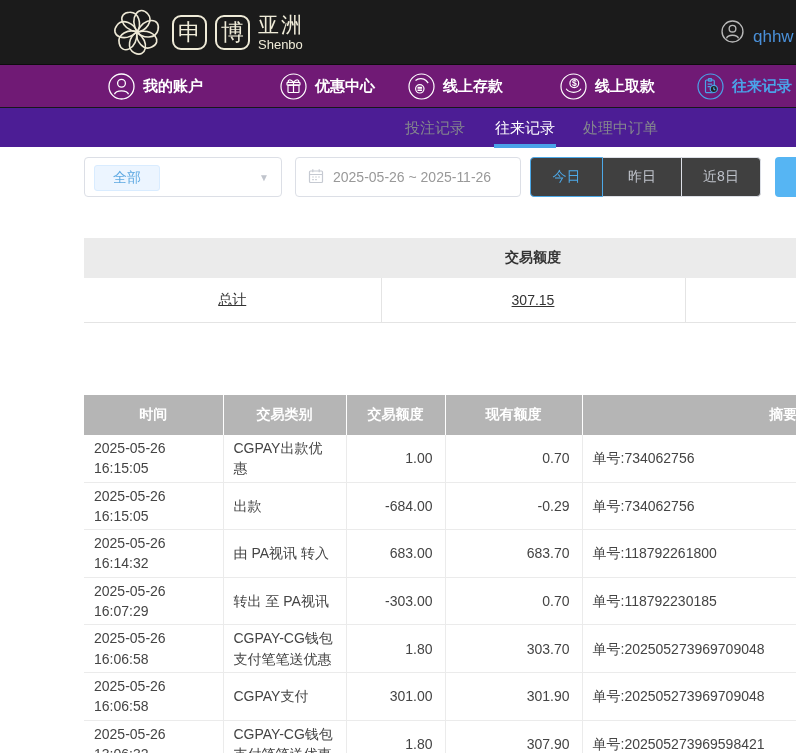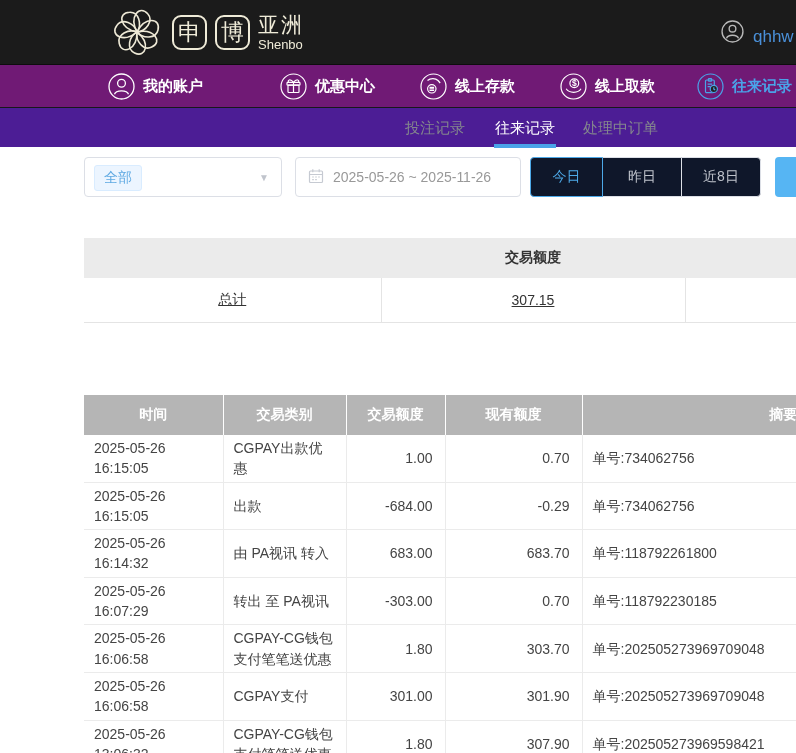--- a/index.html
+++ b/index.html
@@ -34,29 +34,29 @@
   
   .subnav { position:absolute; top:107px; left:0; width:796px; height:40px; background:#4c1d95; border-top:1px solid #18181a; }
   .tab { position:absolute; top:0; height:40px; display:flex; align-items:center; color:#84878d; font-size:15px; cursor:pointer; }
   .tab.active { color:#ffffff; }
   .tab.active::after { content:""; position:absolute; left:-1px; right:-1px; bottom:0; height:4px; background:#4aa3e8; }
 
   
   .select-box { position:absolute; left:84px; top:157px; width:198px; height:40px;
     border:1px solid #dcdfe6; border-radius:4px; background:#fff; cursor:pointer; }
   .chip { position:absolute; left:9px; top:7px; height:26px; display:flex; align-items:center;
-    padding:0 9px; background:#ecf5ff; border:1px solid #d9ecff; border-radius:3px;
+    padding:0 18px; background:#ecf5ff; border:1px solid #d9ecff; border-radius:3px;
     color:#5ea9e2; font-size:14px; }
   .caret { position:absolute; right:12px; top:15px; color:#c0c4cc; font-size:10px; line-height:1; }
   .date-box { position:absolute; left:295px; top:157px; width:226px; height:40px;
     border:1px solid #dcdfe6; border-radius:4px; background:#fff;
     display:flex; align-items:center; gap:9px; padding-left:12px;
     color:#999999; font-size:14px; cursor:pointer; }
   .btn-group { position:absolute; left:530px; top:157px; display:flex; }
-  .qbtn { height:40px; border:1px solid #dcdfe6; background:#0f172a; color:#bfc3cb;
+  .qbtn { height:40px; border:1px solid #dcdfe6; background:#404040; color:#bfc3cb;
     font-size:14px; display:flex; align-items:center; justify-content:center; cursor:pointer; }
   .qbtn.b1 { width:73px; border-radius:4px 0 0 4px; }
   .qbtn.b2 { width:80px; margin-left:-1px; }
   .qbtn.b3 { width:80px; margin-left:-1px; border-radius:0 4px 4px 0; }
   .qbtn.active { border-color:#4da9e8; color:#4da9e8; z-index:1; }
   .search-btn { position:absolute; left:775px; top:157px; width:54px; height:40px;
     background:#56b5f3; border:none; border-radius:4px; cursor:pointer; }
 
   
   .summary { position:absolute; left:84px; top:238px; width:900px;
@@ -142,21 +142,21 @@
         <circle cx="13.5" cy="13.5" r="12.5"></circle>
         <rect x="8" y="12.2" width="11" height="7.3" rx="0.8"></rect>
         <rect x="7" y="9.4" width="13" height="2.8" rx="0.8"></rect>
         <path d="M13.5 19.5 V9.4"></path>
         <path d="M13.5 9.4 C10.5 5.4, 6.8 7, 8.8 9.4"></path>
         <path d="M13.5 9.4 C16.5 5.4, 20.2 7, 18.2 9.4"></path>
       </svg>
     </span>
     <span>优惠中心</span>
   </div>
-  <div class="nav-item" style="left:420px">
+  <div class="nav-item" style="left:408px">
     <span>
       <svg width="27" height="27" viewBox="0 0 27 27" fill="none" stroke="#fff" stroke-width="1.2">
         <circle cx="13.5" cy="13.5" r="12.5"></circle>
         <path d="M7.5 7.5 C10.5 4.8, 15.5 5, 18 7.5 L20.2 10"></path>
         <circle cx="11.8" cy="15.8" r="4.2"></circle>
         <path d="M9.5 14.3 h4.6 M9.5 15.9 h4.6 M9.5 17.5 h4.6"></path>
       </svg>
     </span>
     <span>线上存款</span>
   </div>

